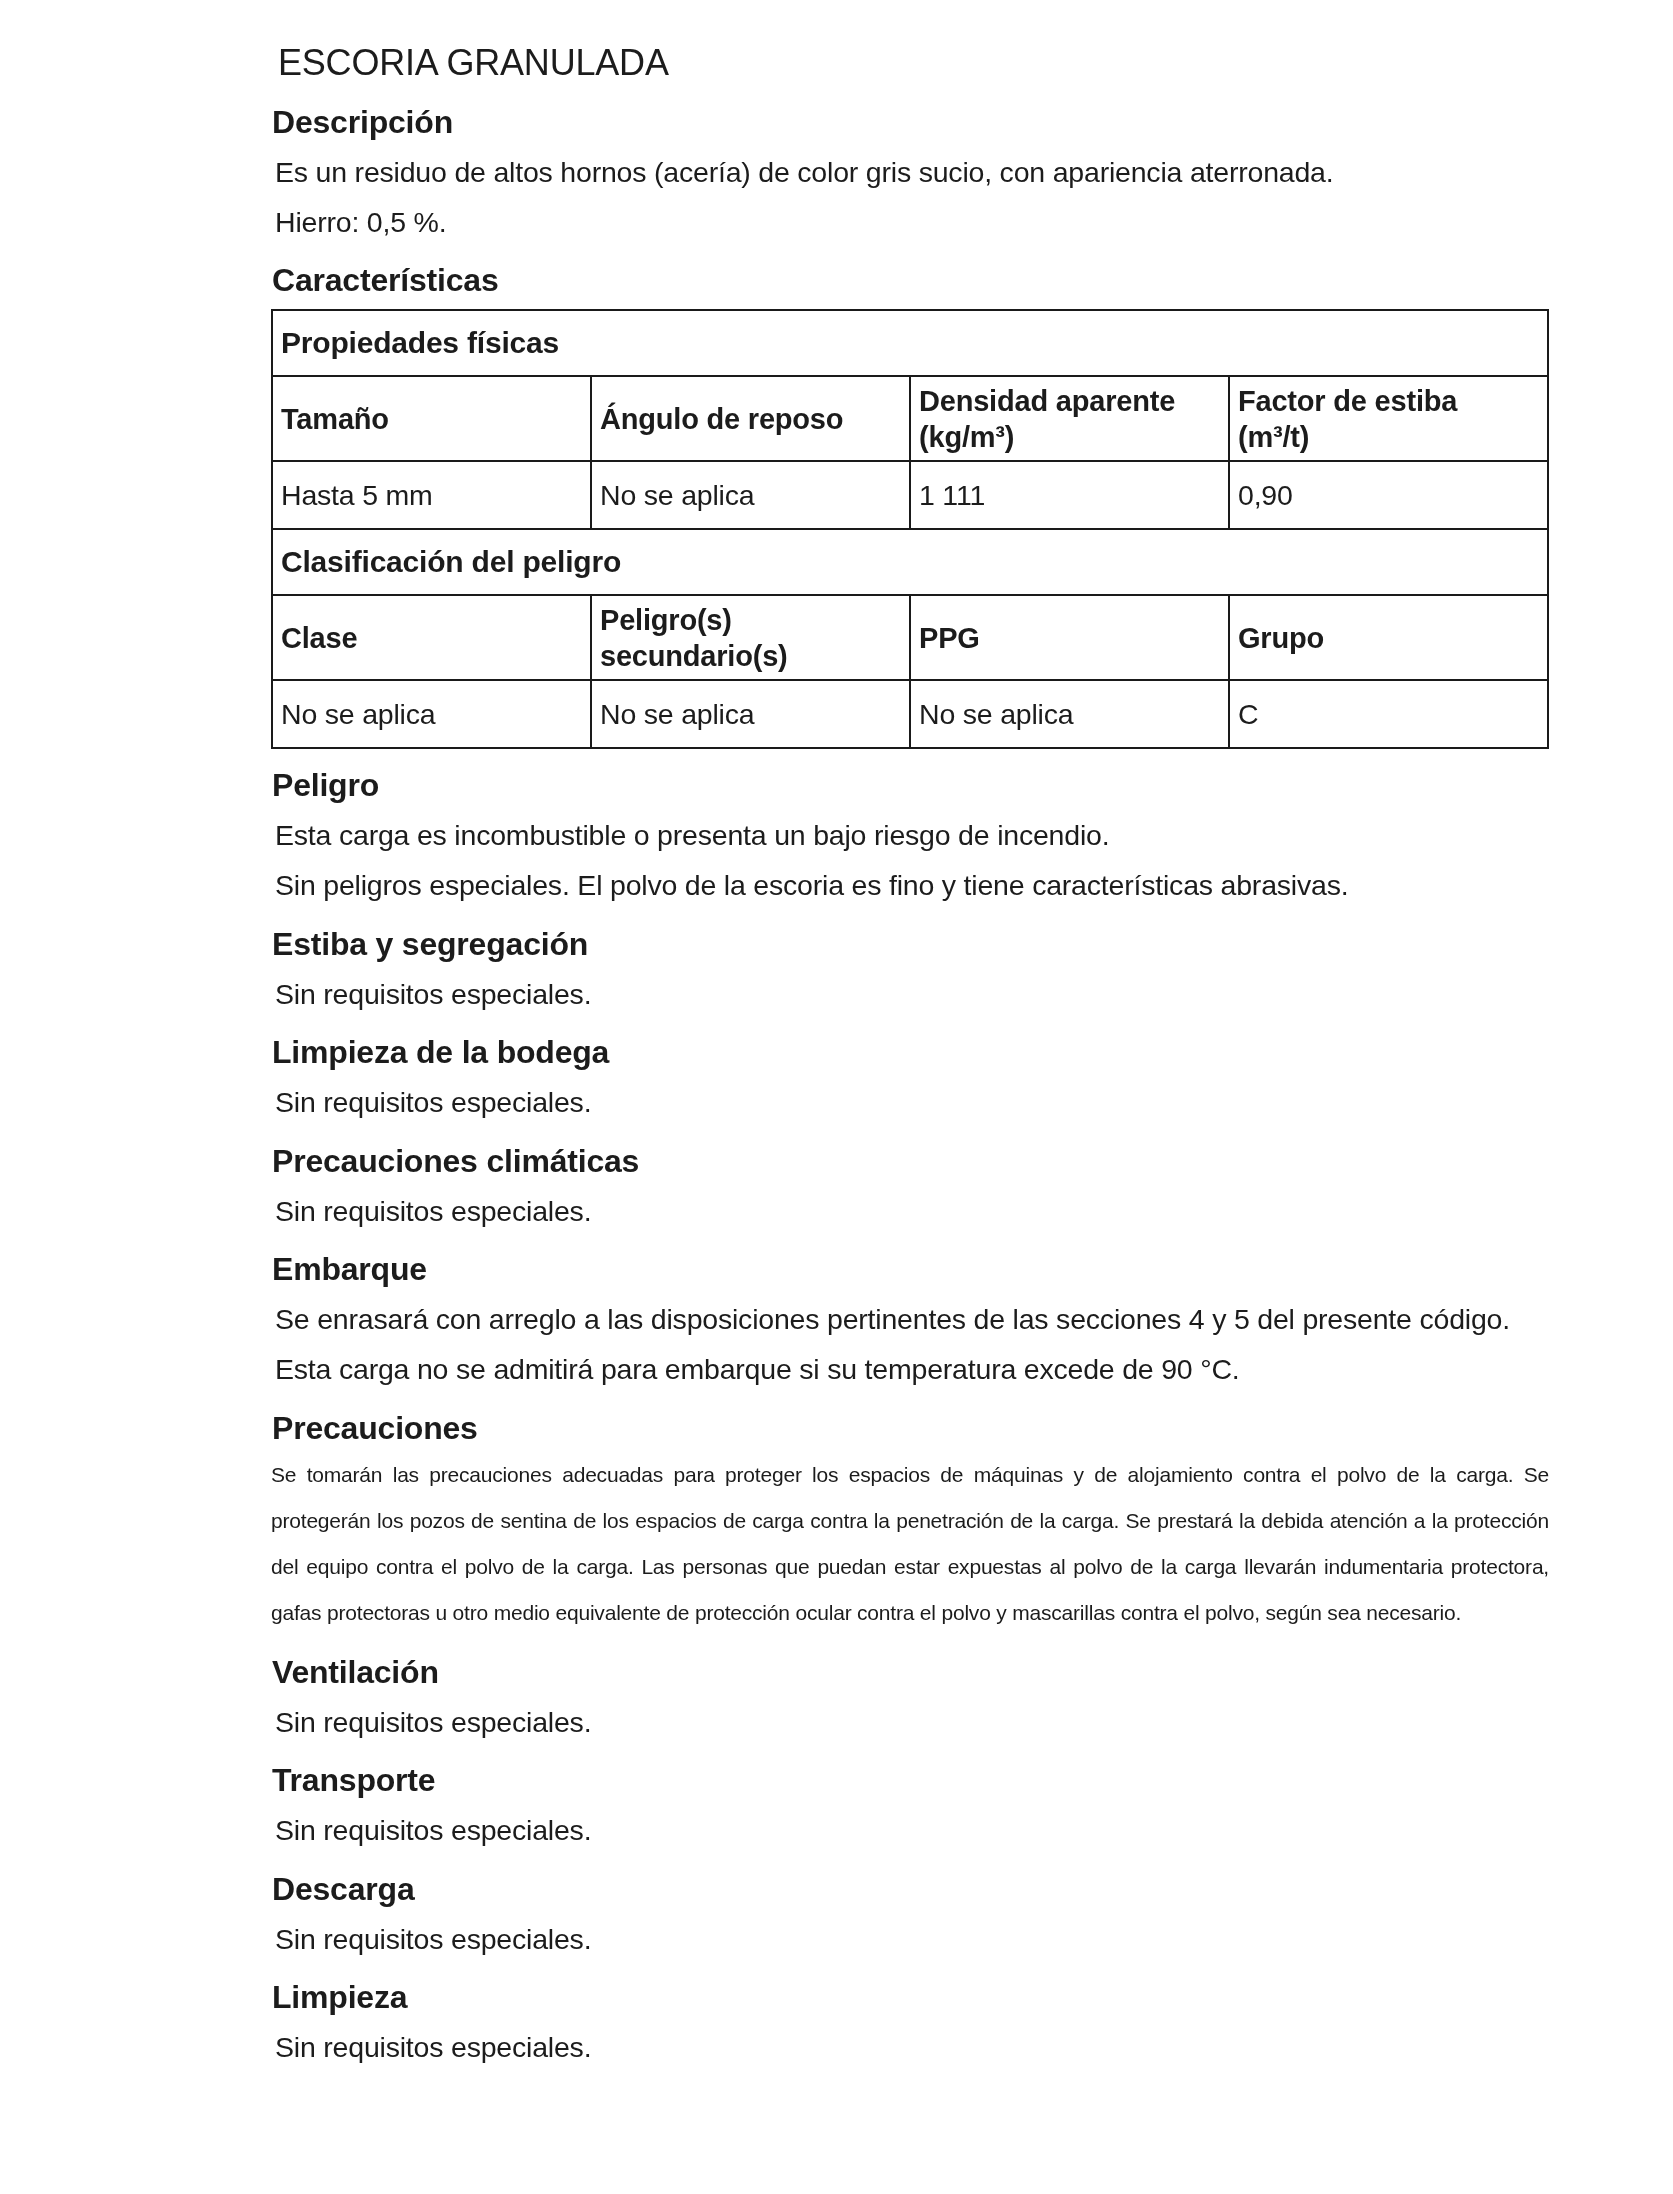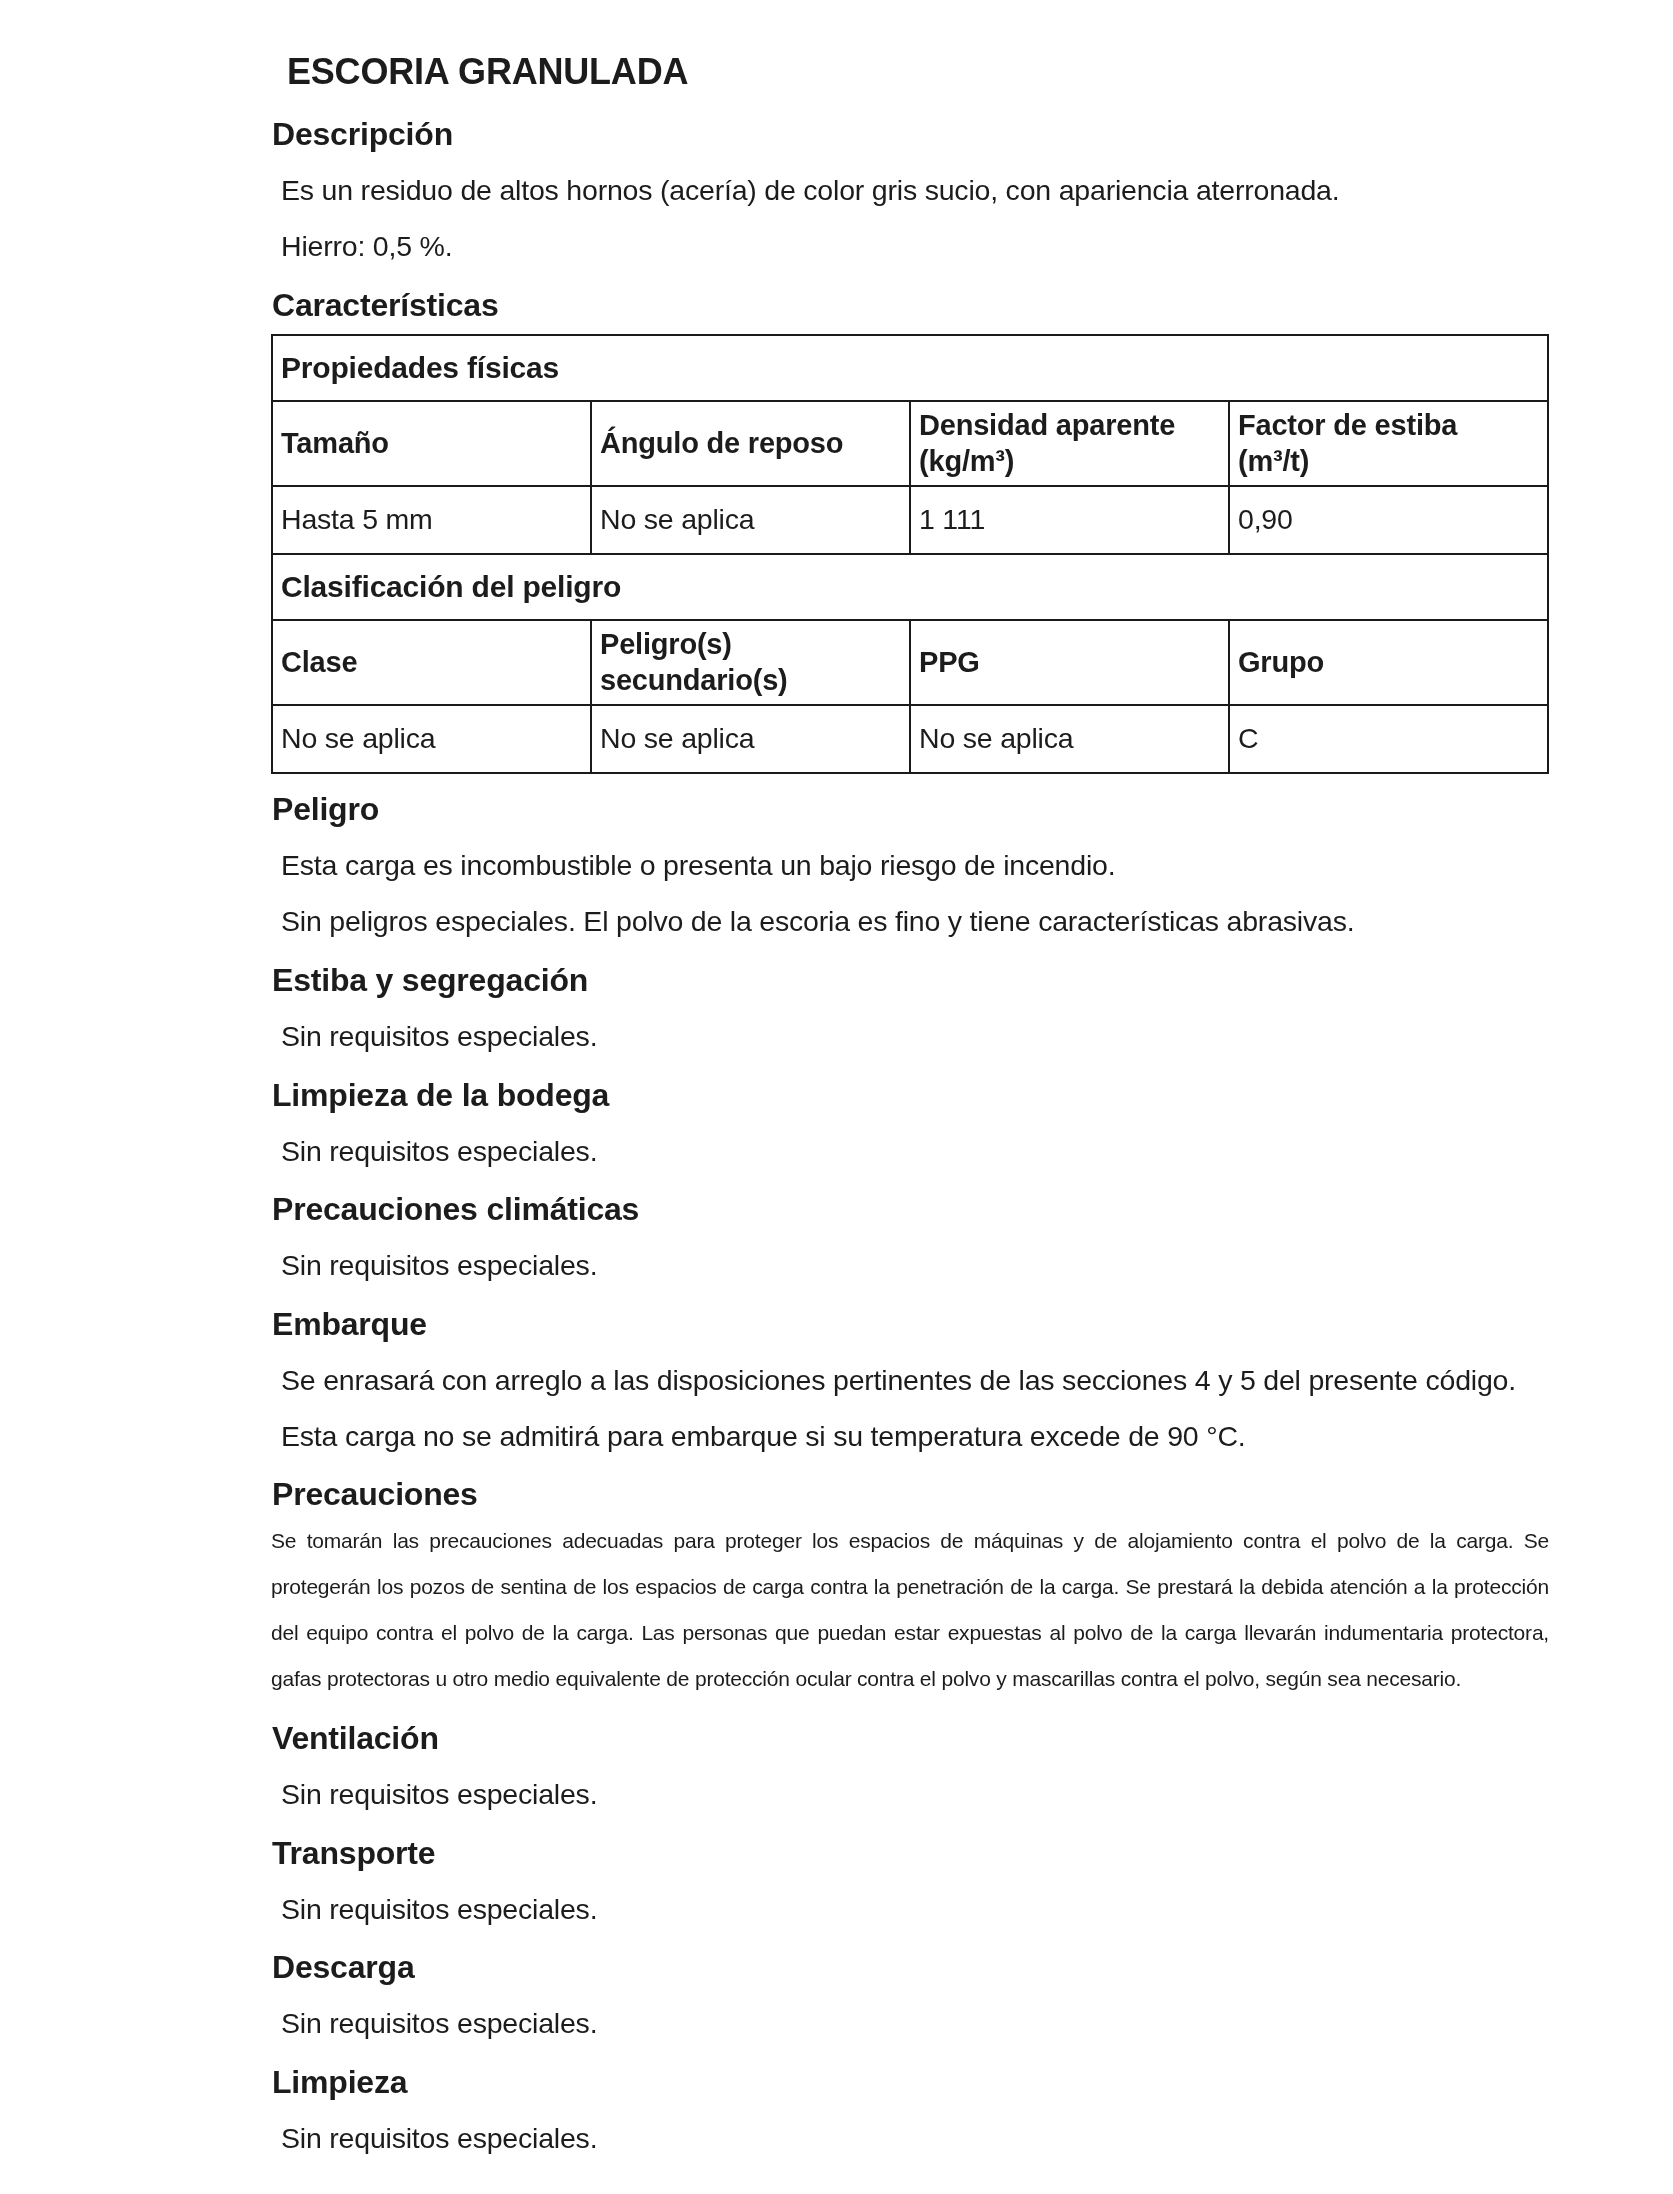--- a/index.html
+++ b/index.html
@@ -18,37 +18,37 @@
     overflow: hidden;
   }
   .content {
     position: absolute;
     left: 271px;
     top: 33px;
     width: 1278px;
   }
   .doc-title {
     font-size: 36px;
-    font-weight: bold;
+    font-weight: normal;
     line-height: 46px;
-    margin: 16px;
+    margin: 7px;
   }
   .section {
     margin-top: 12.6px;
   }
   .section-heading {
     font-size: 32px;
     font-weight: bold;
     line-height: 46px;
     margin: 1px;
   }
   .body-line {
     font-size: 28.5px;
     line-height: 46px;
-    margin: 10px;
+    margin: 4px;
   }
   .body-par {
     font-size: 21px;
     line-height: 46px;
     margin: 0;
     text-align: justify;
   }
   table.char-table {
     width: 1278px;
     border-collapse: collapse;

